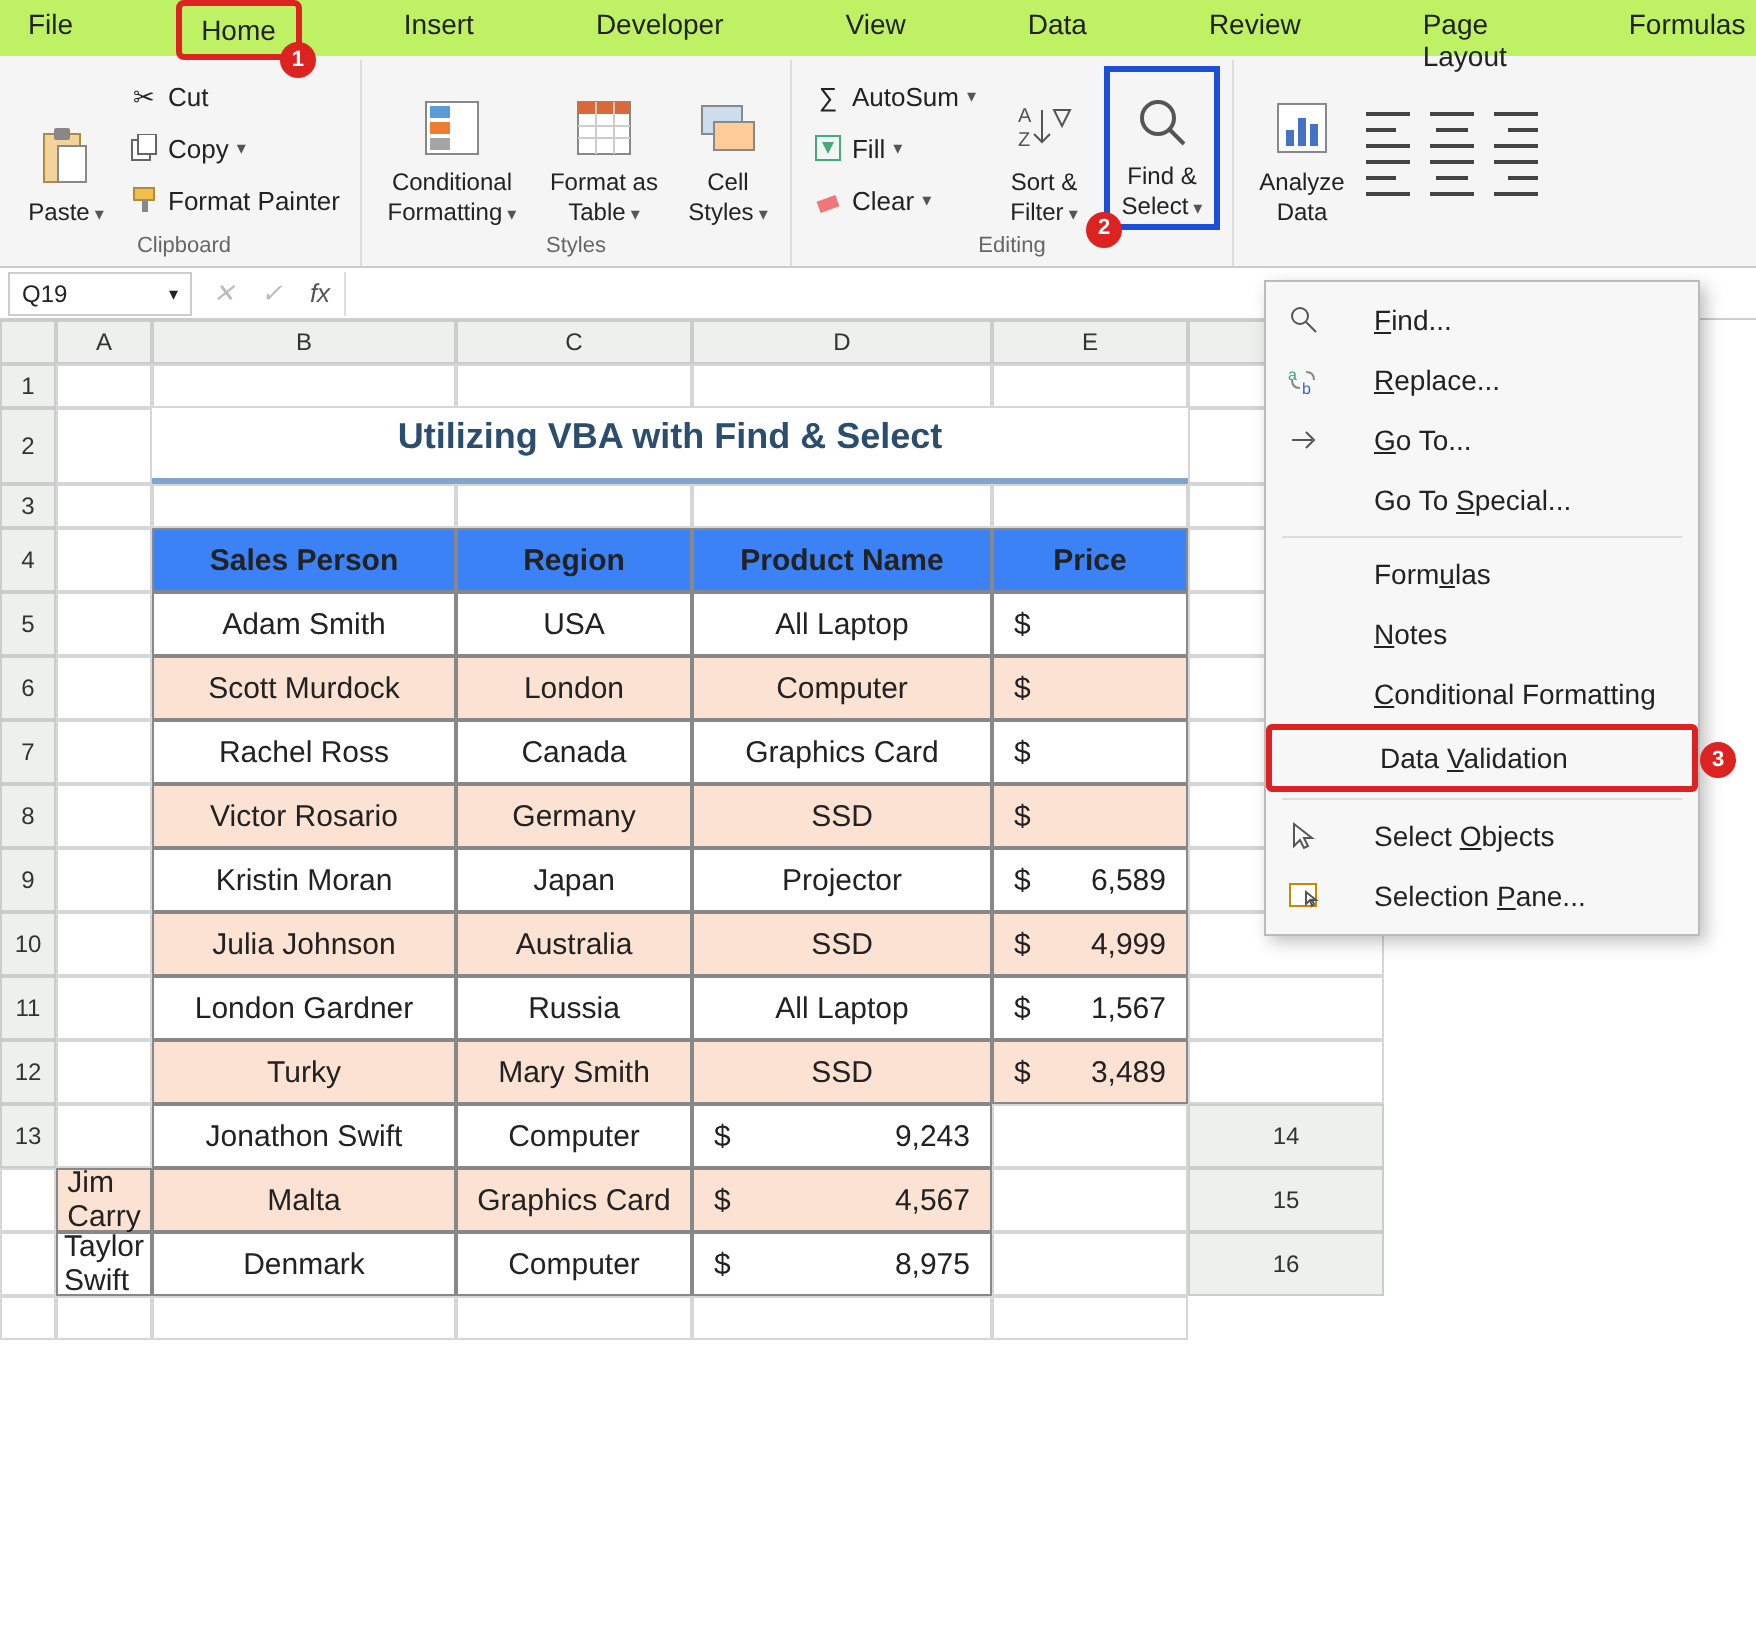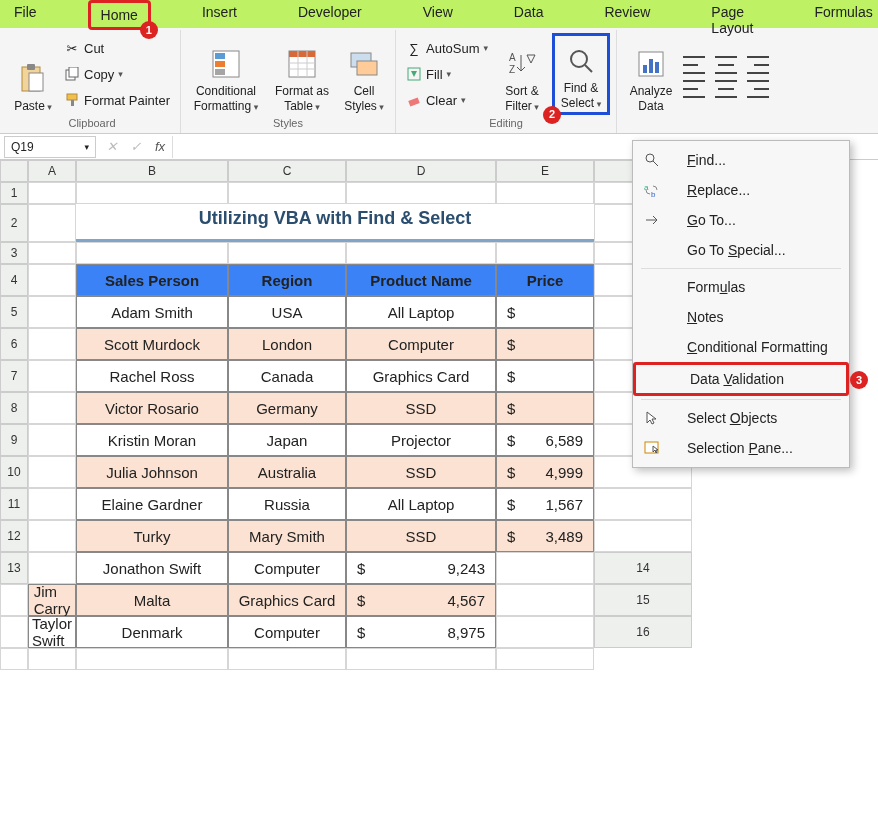--- a/index.html
+++ b/index.html
@@ -544,21 +544,21 @@
     <div class="tbl-cell tall alt">Julia Johnson</div>
     <div class="tbl-cell tall alt">Australia</div>
     <div class="tbl-cell tall alt">SSD</div>
     <div class="tbl-price tall alt">
       <span>$</span>
       <span>4,999</span>
     </div>
     <div class="cell tall"></div>
     <div class="rownum tall">11</div>
     <div class="cell tall"></div>
-    <div class="tbl-cell tall">Elaine Gardner</div>
+    <div class="tbl-cell tall">London Gardner</div>
     <div class="tbl-cell tall">Russia</div>
     <div class="tbl-cell tall">All Laptop</div>
     <div class="tbl-price tall">
       <span>$</span>
       <span>1,567</span>
     </div>
     <div class="cell tall"></div>
     <div class="rownum tall">12</div>
     <div class="cell tall"></div>
     <div class="tbl-cell tall alt">Turky</div>

